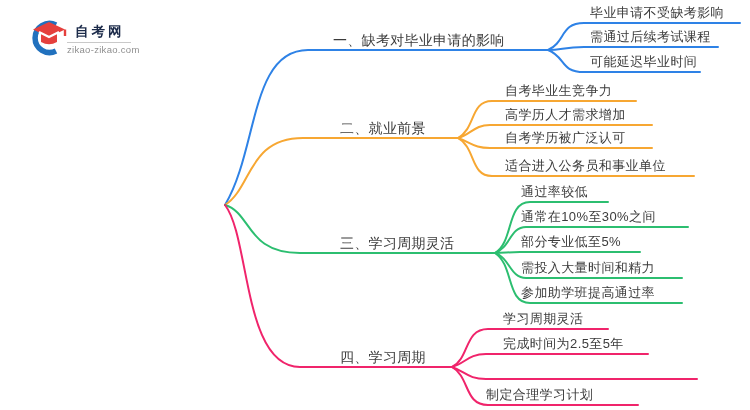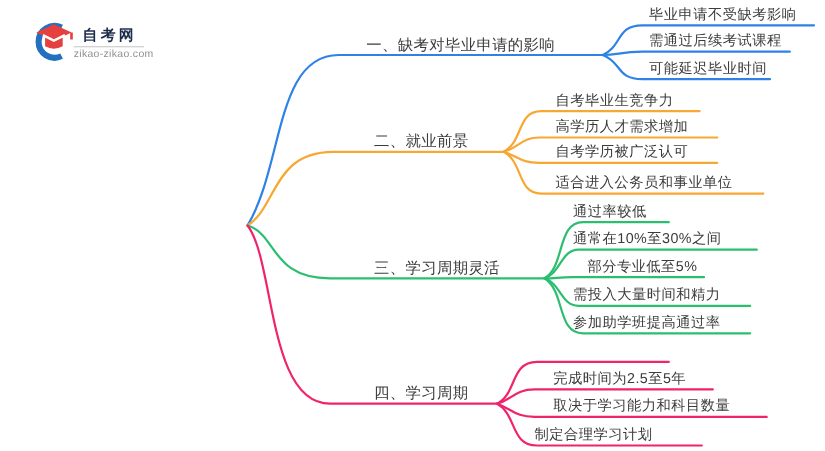--- a/index.html
+++ b/index.html
@@ -80,22 +80,22 @@
 
   <div class="node-label branch-label" style="left:340px;top:120px;">二、就业前景</div>
   <div class="node-label leaf-label" style="left:505px;top:84px;">自考毕业生竞争力</div>
   <div class="node-label leaf-label" style="left:505px;top:108px;">高学历人才需求增加</div>
   <div class="node-label leaf-label" style="left:505px;top:131px;">自考学历被广泛认可</div>
   <div class="node-label leaf-label" style="left:505px;top:159px;">适合进入公务员和事业单位</div>
 
   <div class="node-label branch-label" style="left:340px;top:235px;">三、学习周期灵活</div>
   <div class="node-label leaf-label" style="left:521px;top:185px;">通过率较低</div>
   <div class="node-label leaf-label" style="left:521px;top:210px;">通常在10%至30%之间</div>
-  <div class="node-label leaf-label" style="left:521px;top:235px;margin-left:13px;">部分专业低至5%</div>
+  <div class="node-label leaf-label" style="left:521px;top:235px;">部分专业低至5%</div>
   <div class="node-label leaf-label" style="left:521px;top:261px;">需投入大量时间和精力</div>
   <div class="node-label leaf-label" style="left:521px;top:286px;">参加助学班提高通过率</div>
 
   <div class="node-label branch-label" style="left:340px;top:349px;">四、学习周期</div>
+  <div class="node-label leaf-label" style="left:503px;top:312px;">学习周期灵活</div>
   <div class="node-label leaf-label" style="left:503px;top:337px;">完成时间为2.5至5年</div>
-  <div class="node-label leaf-label" style="left:503px;top:362px;">取决于学习能力和科目数量</div>
   <div class="node-label leaf-label" style="left:486px;top:388px;">制定合理学习计划</div>
 
 </div>
 
 </body></html>

